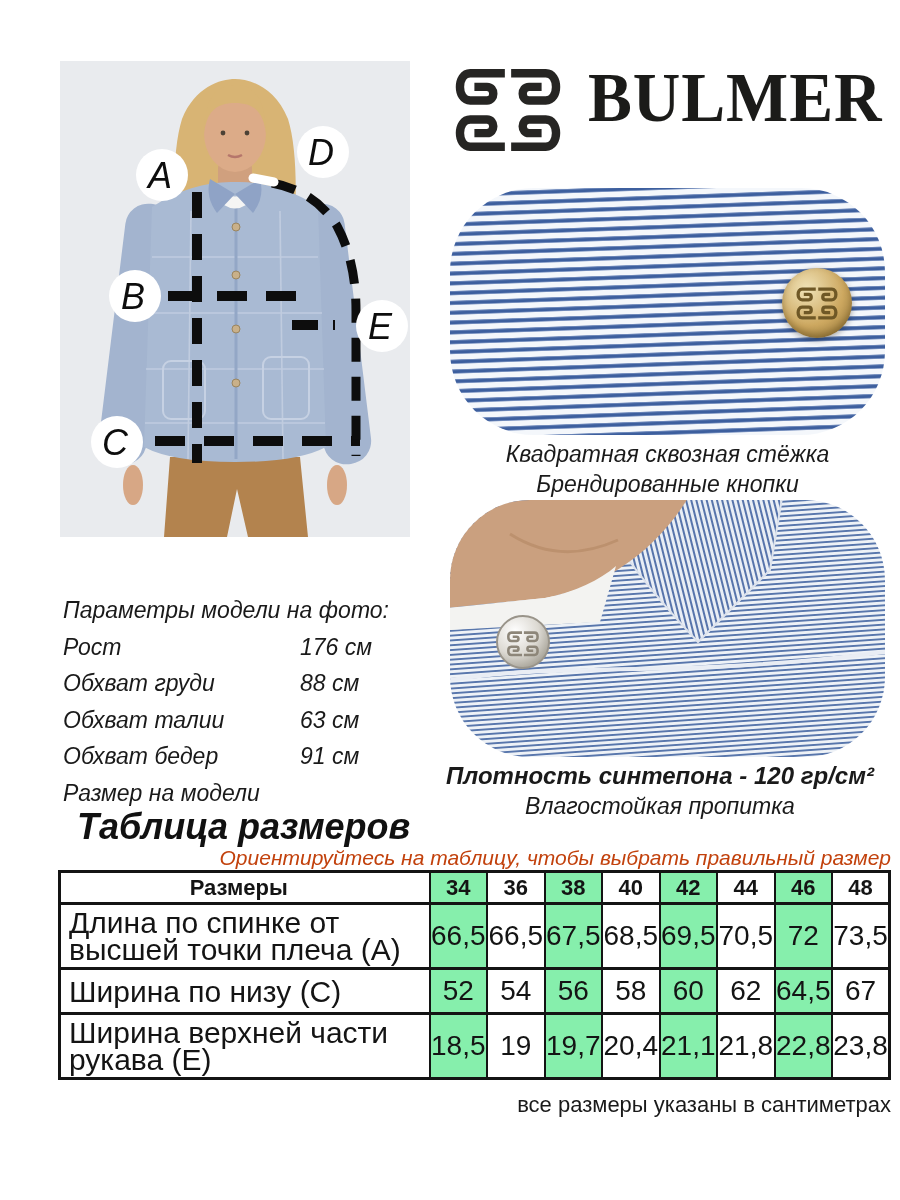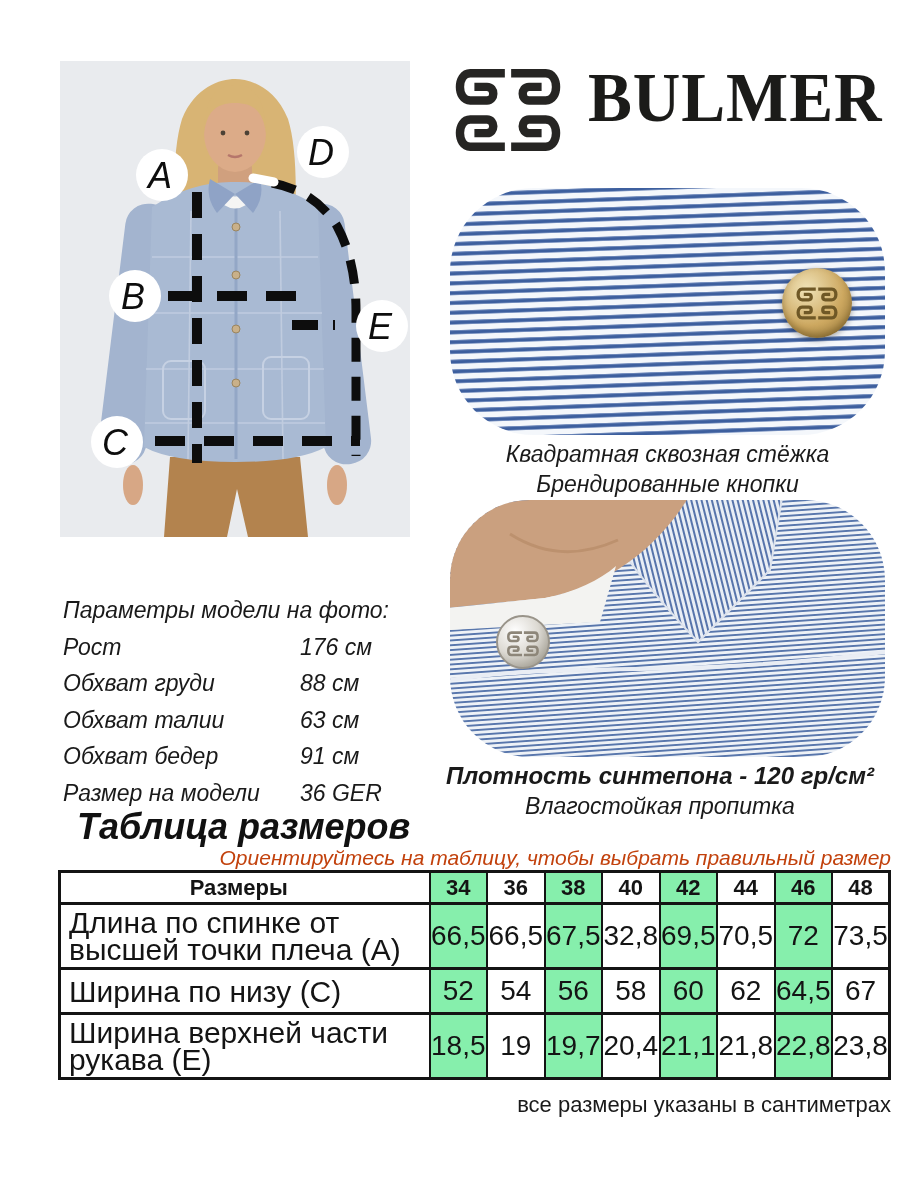--- a/index.html
+++ b/index.html
@@ -221,21 +221,20 @@
   <div class="p-row">
     <span>Обхват талии</span>
     <span>63 см</span>
   </div>
   <div class="p-row">
     <span>Обхват бедер</span>
     <span>91 см</span>
   </div>
   <div class="p-row">
     <span>Размер на модели</span>
-    <span>36 GER</span>
   </div>
 </div>
 
 <div class="tbl-title">Таблица размеров</div>
 <div class="tbl-sub">Ориентируйтесь на таблицу, чтобы выбрать правильный размер</div>
 <div class="tbl-wrap">
   <table class="size">
     <colgroup>
         <col class="labcol">
         <col span="8">
@@ -252,21 +251,21 @@
           <th class="size-h alt">46</th>
           <th class="size-h">48</th>
         </tr>
       </thead>
     <tbody>
         <tr>
           <td class="lab">Длина по спинке от высшей точки плеча (A)</td>
           <td class="num alt">66,5</td>
           <td class="num">66,5</td>
           <td class="num alt">67,5</td>
-          <td class="num">32,8</td>
+          <td class="num">68,5</td>
           <td class="num alt">69,5</td>
           <td class="num">70,5</td>
           <td class="num alt">72</td>
           <td class="num">73,5</td>
         </tr>
         <tr>
           <td class="lab">Ширина по низу (C)</td>
           <td class="num alt">52</td>
           <td class="num">54</td>
           <td class="num alt">56</td>

